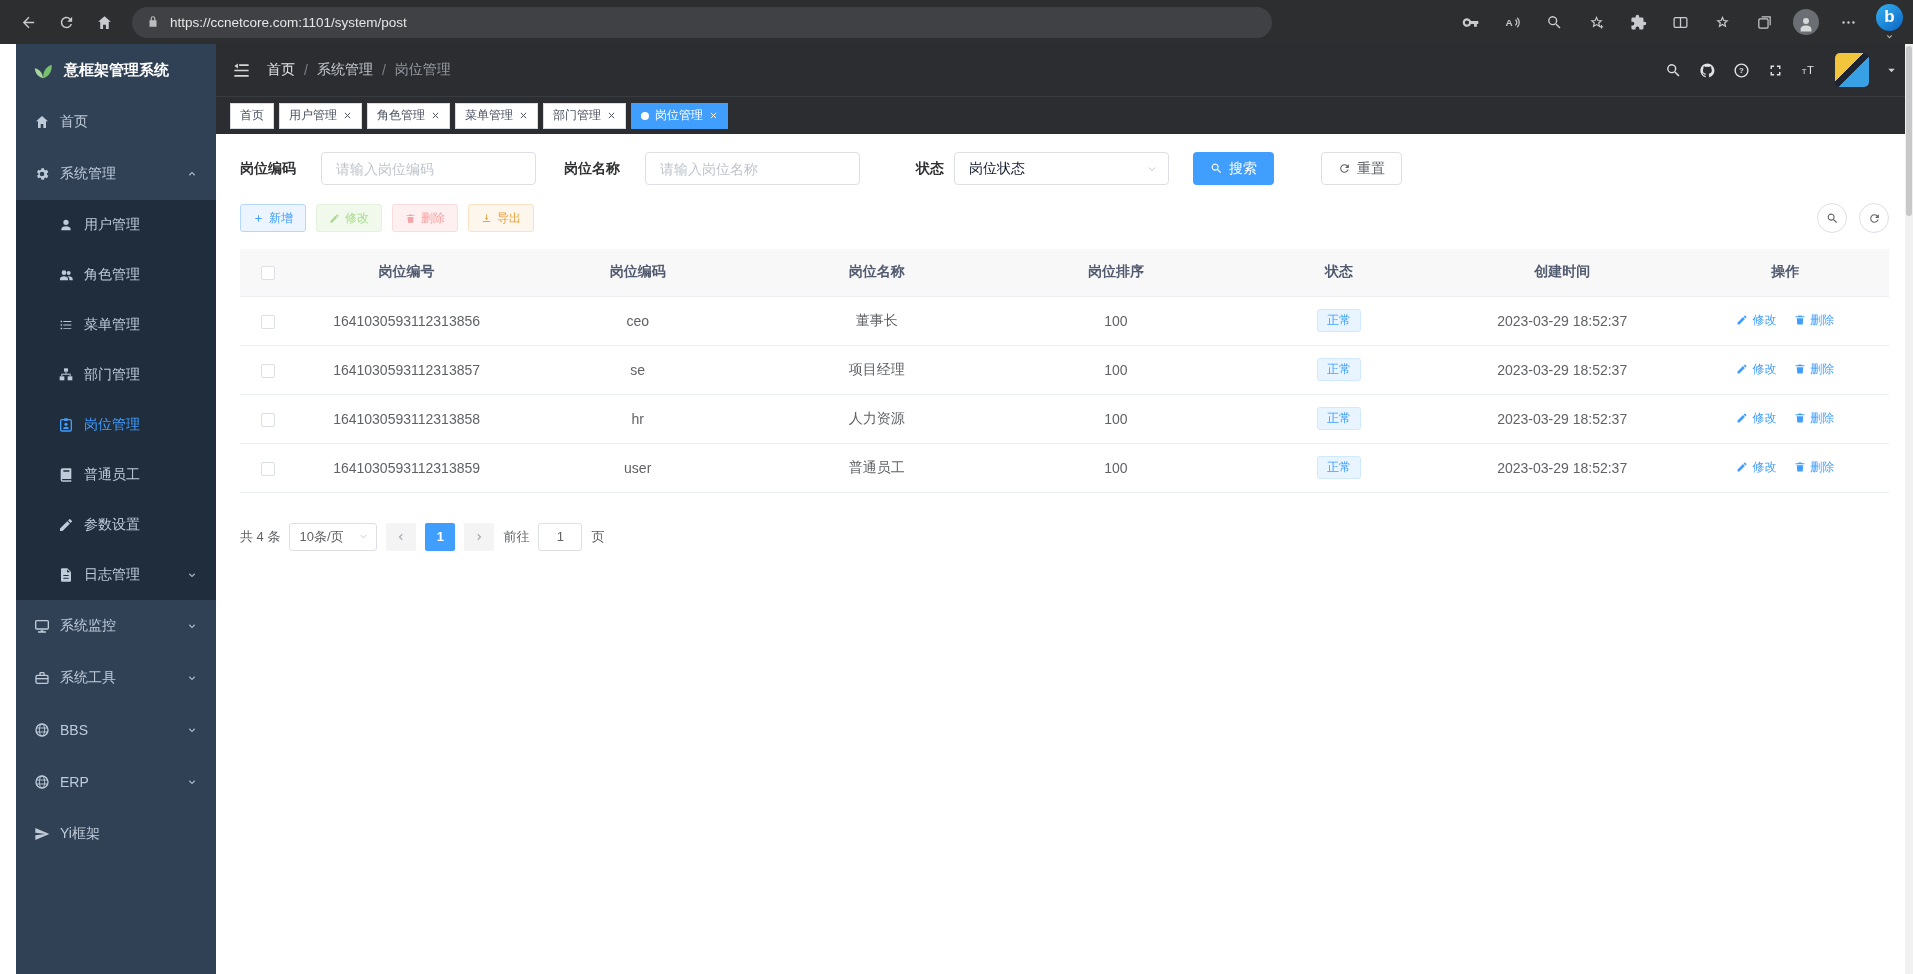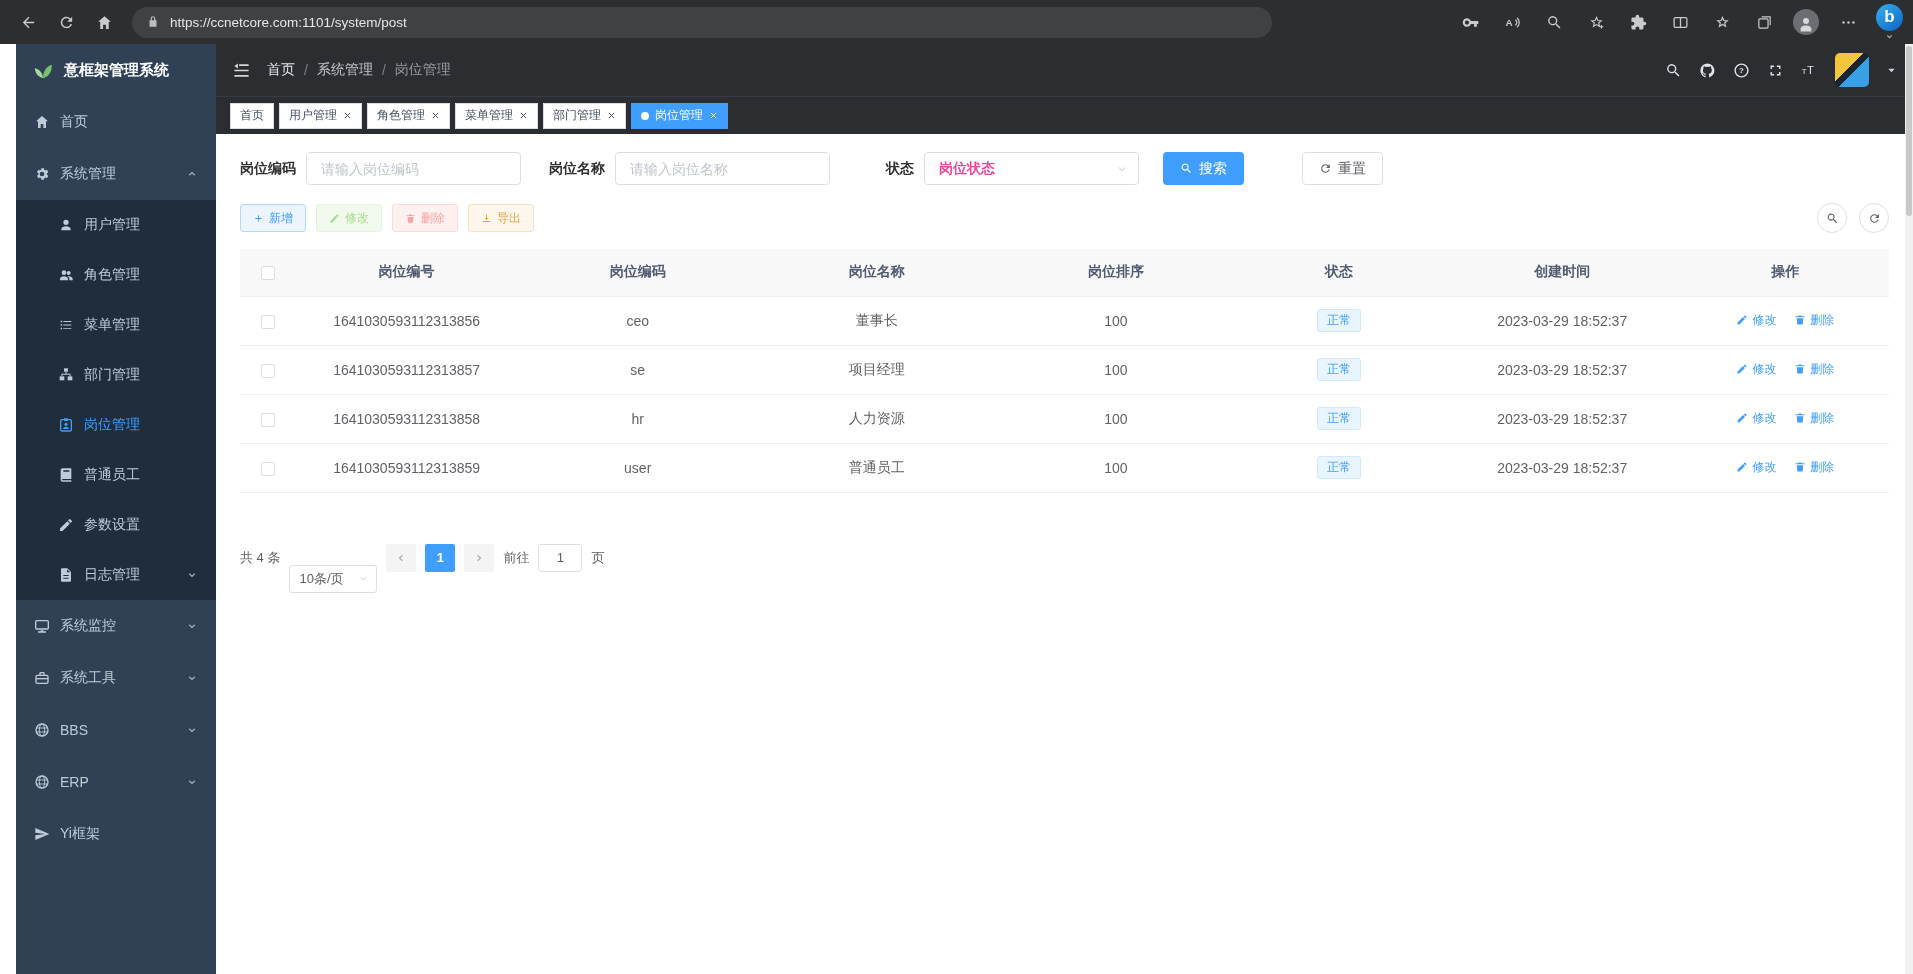--- a/index.html
+++ b/index.html
@@ -59,26 +59,26 @@
   .tab .dot { width:8px; height:8px; background:#fff; border-radius:50%; }
 
   
   .content { flex:1; background:#fff; padding:18px 24px 0 24px; overflow:hidden; }
 
   .filters { display:flex; align-items:center; }
   .fgroup { display:flex; align-items:center; }
   .fg2 { margin-left:28px; }
   .fg3 { margin-left:56px; }
   .flabel { font-size:14px; font-weight:700; color:#303133; margin-right:10px; white-space:nowrap; }
-  .finput { width:215px; height:33px; border:1px solid #dcdfe6; border-radius:4px; padding:0 14px; font-size:14px; color:#606266; outline:none; background:#fff; }
+  .finput { width:215px; height:33px; border:1px solid #dcdfe6; border-radius:4px; padding:0 14px; font-size:14px; color:#606266; outline:none; background:#fff;margin-left:15px; }
   .finput::placeholder { color:#bfc4cc; }
   .fselect { width:215px; height:33px; border:1px solid #dcdfe6; border-radius:4px; padding:0 10px 0 14px; display:flex; align-items:center; justify-content:space-between; background:#fff; cursor:pointer; }
-  .fselect .ph { color:#ec4899; font-size:14px;font-weight:bold; }
+  .fselect .ph { color:#0f172a; font-size:14px; }
   .fselect svg { width:12px; height:12px; color:#c0c4cc; }
-  .fbtns { margin-left:24px; display:flex; gap:18px; }
+  .fbtns { margin-left:24px; display:flex; gap:7px; }
 
   .btn { display:inline-flex; align-items:center; gap:6px; border-radius:4px; cursor:pointer; font-size:14px; border:1px solid transparent; height:33px; padding:0 16px; background:#fff; }
   .btn svg { width:13px; height:13px; }
   .btn span { white-space:nowrap; }
   .btn-primary { background:#409eff; color:#fff; }
   .btn-default { border-color:#dcdfe6; color:#606266;margin-left:40px; }
 
   .toolbar { display:flex; align-items:center; margin-top:18px; }
   .btn-mini { height:28px; padding:0 12px; font-size:12px; border-radius:3px; gap:5px; }
   .btn-mini svg { width:11px; height:11px; }
@@ -93,21 +93,21 @@
   table { width:100%; border-collapse:collapse; margin-top:16px; table-layout:fixed; }
   thead th { height:47px; background:#f8f8f9; color:#515a6e; font-size:14px; font-weight:700; text-align:center; border-bottom:1px solid #ebeef5; }
   tbody td { height:49px; text-align:center; font-size:14px; color:#606266; border-bottom:1px solid #ebeef5; background:#fff; }
   .cb { display:inline-block; width:14px; height:14px; border:1px solid #dcdfe6; border-radius:2px; background:#fff; vertical-align:middle; cursor:pointer; }
   .tag { display:inline-block; padding:2px 9px; background:#e8f4ff; border:1px solid #d1e9ff; color:#409eff; border-radius:3px; font-size:12px; line-height:17px; }
   .link { color:#409eff; font-size:12px; display:inline-flex; align-items:center; gap:4px; cursor:pointer; }
   .link svg { width:12px; height:12px; }
   .link + .link { margin-left:14px; }
 
   .pagination { display:flex; align-items:center; justify-content:flex-start; margin-top:30px; font-size:13px; color:#606266; gap:9px; }
-  .psel { width:88px; height:28px; border:1px solid #dcdfe6; border-radius:3px; display:flex; align-items:center; justify-content:space-between; padding:0 7px 0 9px; cursor:pointer; background:#fff;margin-top:42px; }
+  .psel { width:88px; height:28px; border:1px solid #dcdfe6; border-radius:3px; display:flex; align-items:center; justify-content:space-between; padding:0 7px 0 9px; cursor:pointer; background:#fff; }
   .psel svg { width:11px; height:11px; color:#c0c4cc; }
   .pbtn { min-width:30px; height:28px; background:#f4f4f5; border-radius:2px; display:flex; align-items:center; justify-content:center; color:#a8abb2; cursor:pointer; }
   .pbtn svg { width:12px; height:12px; }
   .pnum { background:#409eff; color:#fff; font-weight:600; font-size:13px; cursor:default; }
   .goto-input { width:44px; height:28px; border:1px solid #dcdfe6; border-radius:3px; text-align:center; font-size:13px; color:#606266; outline:none; }
 
   .scrollbar { position:absolute; top:44px; right:0; bottom:0; width:8px; background:#f1f1f1; }
   .scrollbar .thumb { position:absolute; top:2px; left:1px; width:6px; height:170px; background:#c8c8c8; border-radius:3px; }
 </style>
 </head>

